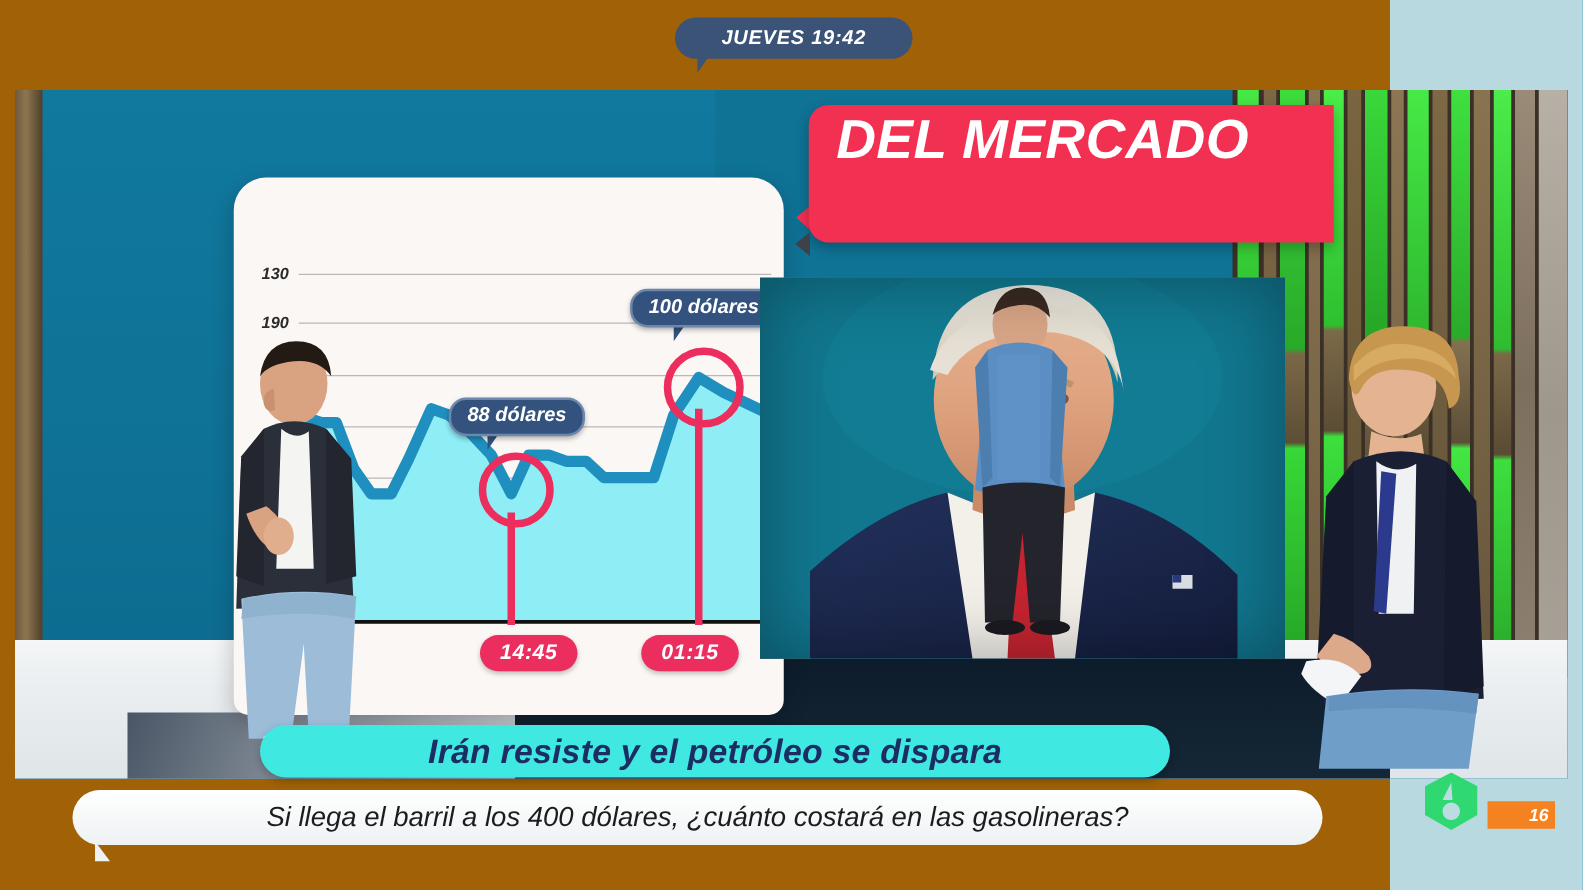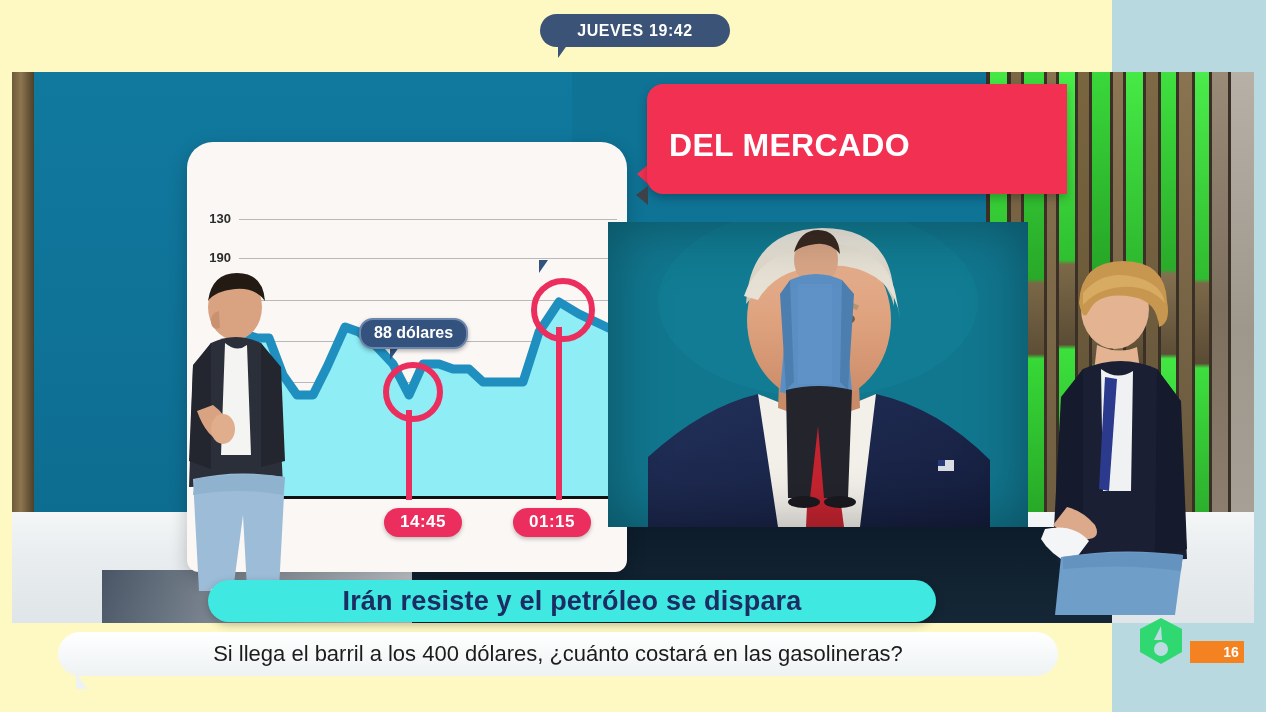--- a/index.html
+++ b/index.html
@@ -1,18 +1,18 @@
 <!DOCTYPE html>
 <html><head>
 <meta charset="utf-8">
 <style>
   html,body{margin:0;padding:0;background:#b9d9e1;}
   body{width:1266px;height:712px;overflow:hidden;font-family:"Liberation Sans",sans-serif;}
 
-  #stage{position:relative;width:1112px;height:712px;background:#fef9c3;}
+  #stage{position:relative;width:1112px;height:712px;background:#a16207;font-style:italic;}
 
   
   .clock-pill{
     position:absolute;left:540px;top:14px;width:190px;height:33px;
     background:#3b5377;border-radius:17px;display:flex;align-items:center;justify-content:center;
     color:#fff;font-weight:bold;font-size:16px;letter-spacing:.6px;z-index:40;
   }
   .clock-tail{
     position:absolute;left:558px;top:44px;width:0;height:0;z-index:39;
     border-left:10px solid #3b5377;border-right:9px solid transparent;border-bottom:14px solid transparent;
@@ -70,21 +70,21 @@
   .marker-ring{position:absolute;border:6px solid #ec2e5e;border-radius:50%;}
   .marker-stem{position:absolute;width:6px;background:#ec2e5e;}
 
   
   .red-banner{
     position:absolute;left:635px;top:12px;width:420px;height:110px;background:#f23152;
     border-radius:16px 0 0 16px;padding:8px 0 0 22px;box-sizing:border-box;
     box-shadow:0 4px 10px rgba(0,0,0,.25);
   }
   .red-banner .l1{color:#fff;font-size:32px;line-height:36px;font-weight:400;letter-spacing:.4px;}
-  .red-banner .l2{color:#fff;font-size:32px;line-height:40px;font-weight:bold;letter-spacing:.3px;margin-top:33px;}
+  .red-banner .l2{color:#fff;font-size:44px;line-height:40px;font-weight:bold;letter-spacing:.3px;}
   .red-tail{position:absolute;left:625px;top:92px;width:0;height:0;
      border-right:12px solid #f23152;border-top:10px solid transparent;border-bottom:11px solid transparent;}
   .gray-banner{
     position:absolute;left:635px;top:110px;width:370px;height:34px;background:#3e4147;
     border-radius:0 0 0 8px;display:flex;align-items:center;padding-left:22px;box-sizing:border-box;
     color:#fff;font-weight:bold;font-size:19px;letter-spacing:.4px;
     box-shadow:0 4px 10px rgba(0,0,0,.25);
   }
   .gray-tail{position:absolute;left:624px;top:114px;width:0;height:0;
      border-right:12px solid #3e4147;border-top:9px solid transparent;border-bottom:10px solid transparent;}
@@ -174,20 +174,21 @@
         <div class="axis-base" style="left:40px;top:354px;width:398px;"></div>
 
         <div class="marker-stem" style="left:219px;top:268px;height:90px;"></div>
         <div class="marker-ring" style="left:196px;top:220px;width:48px;height:48px;"></div>
         <div class="pill-tail" style="left:203px;top:205px;"></div>
         <div class="pill-val" style="left:172px;top:176px;">88 dólares</div>
 
         <div class="marker-stem" style="left:369px;top:185px;height:173px;"></div>
         <div class="marker-ring" style="left:344px;top:136px;width:52px;height:52px;"></div>
         <div class="pill-tail" style="left:352px;top:118px;"></div>
+        <div class="pill-val" style="left:317px;top:89px;">100 dólares</div>
 
         <div class="pill-time" style="left:156px;top:366px;margin-left:41px;">14:45</div>
         <div class="pill-time" style="left:326px;top:366px;">01:15</div>
       </div>
     </div>
 
     <div class="bigscreen">
       <svg width="420" height="305" viewBox="0 0 420 305">
         <defs>
           <linearGradient id="skin" x1="0" y1="0" x2="0" y2="1">

